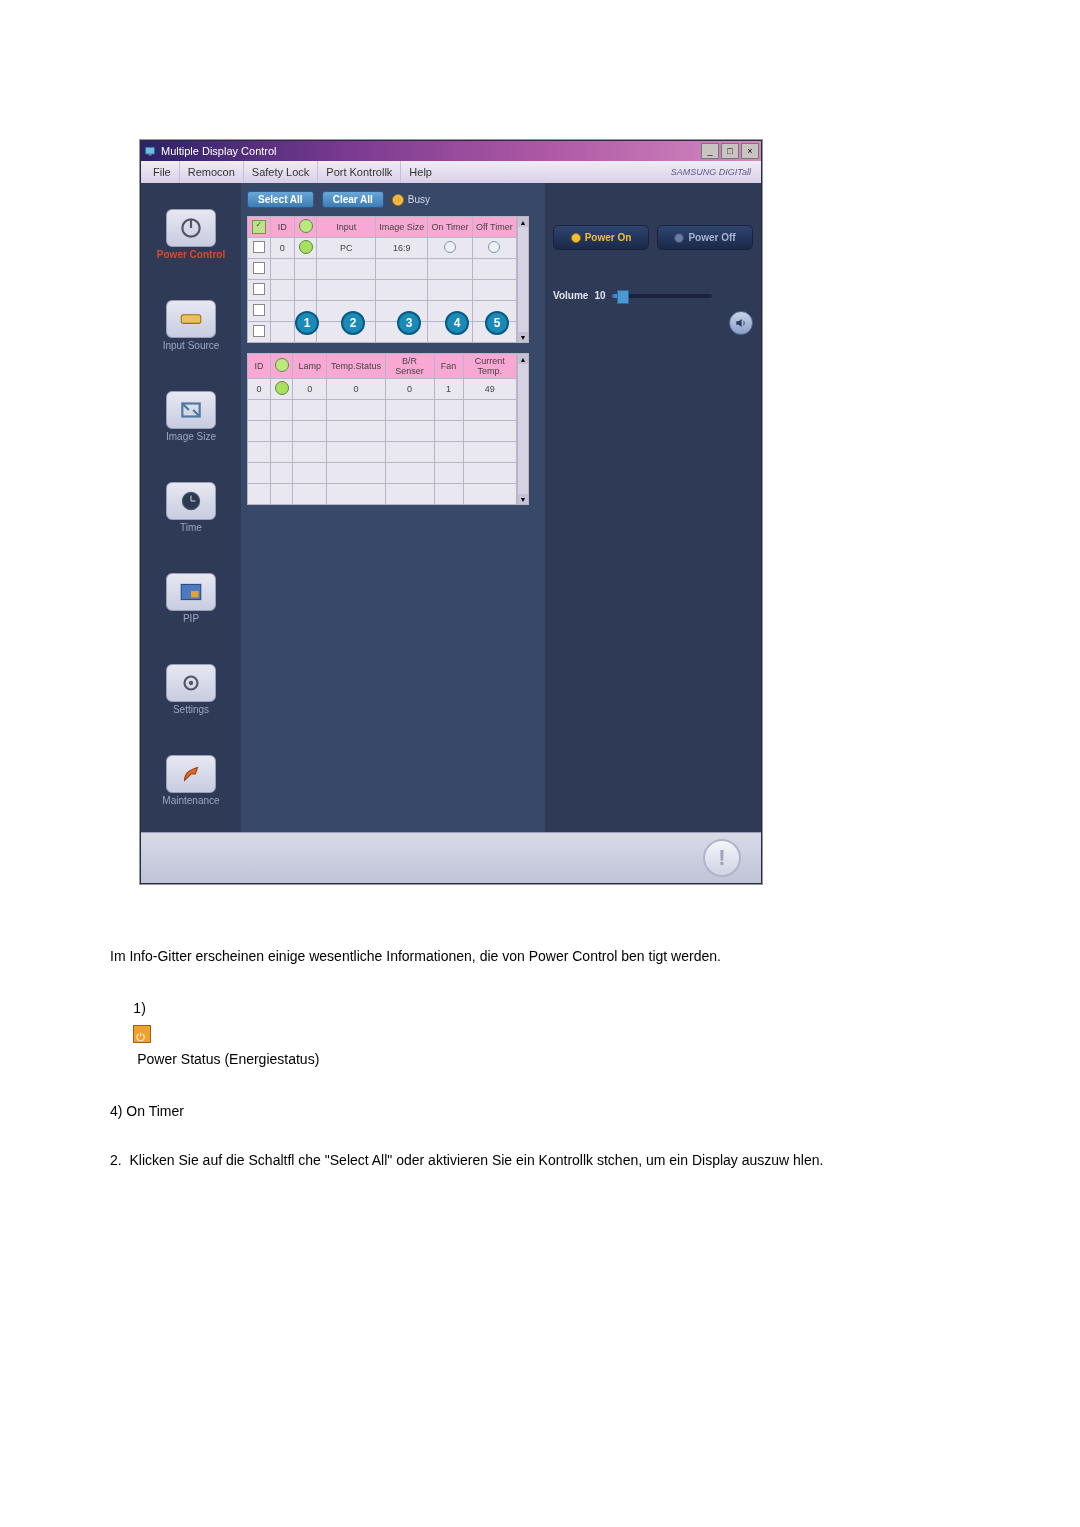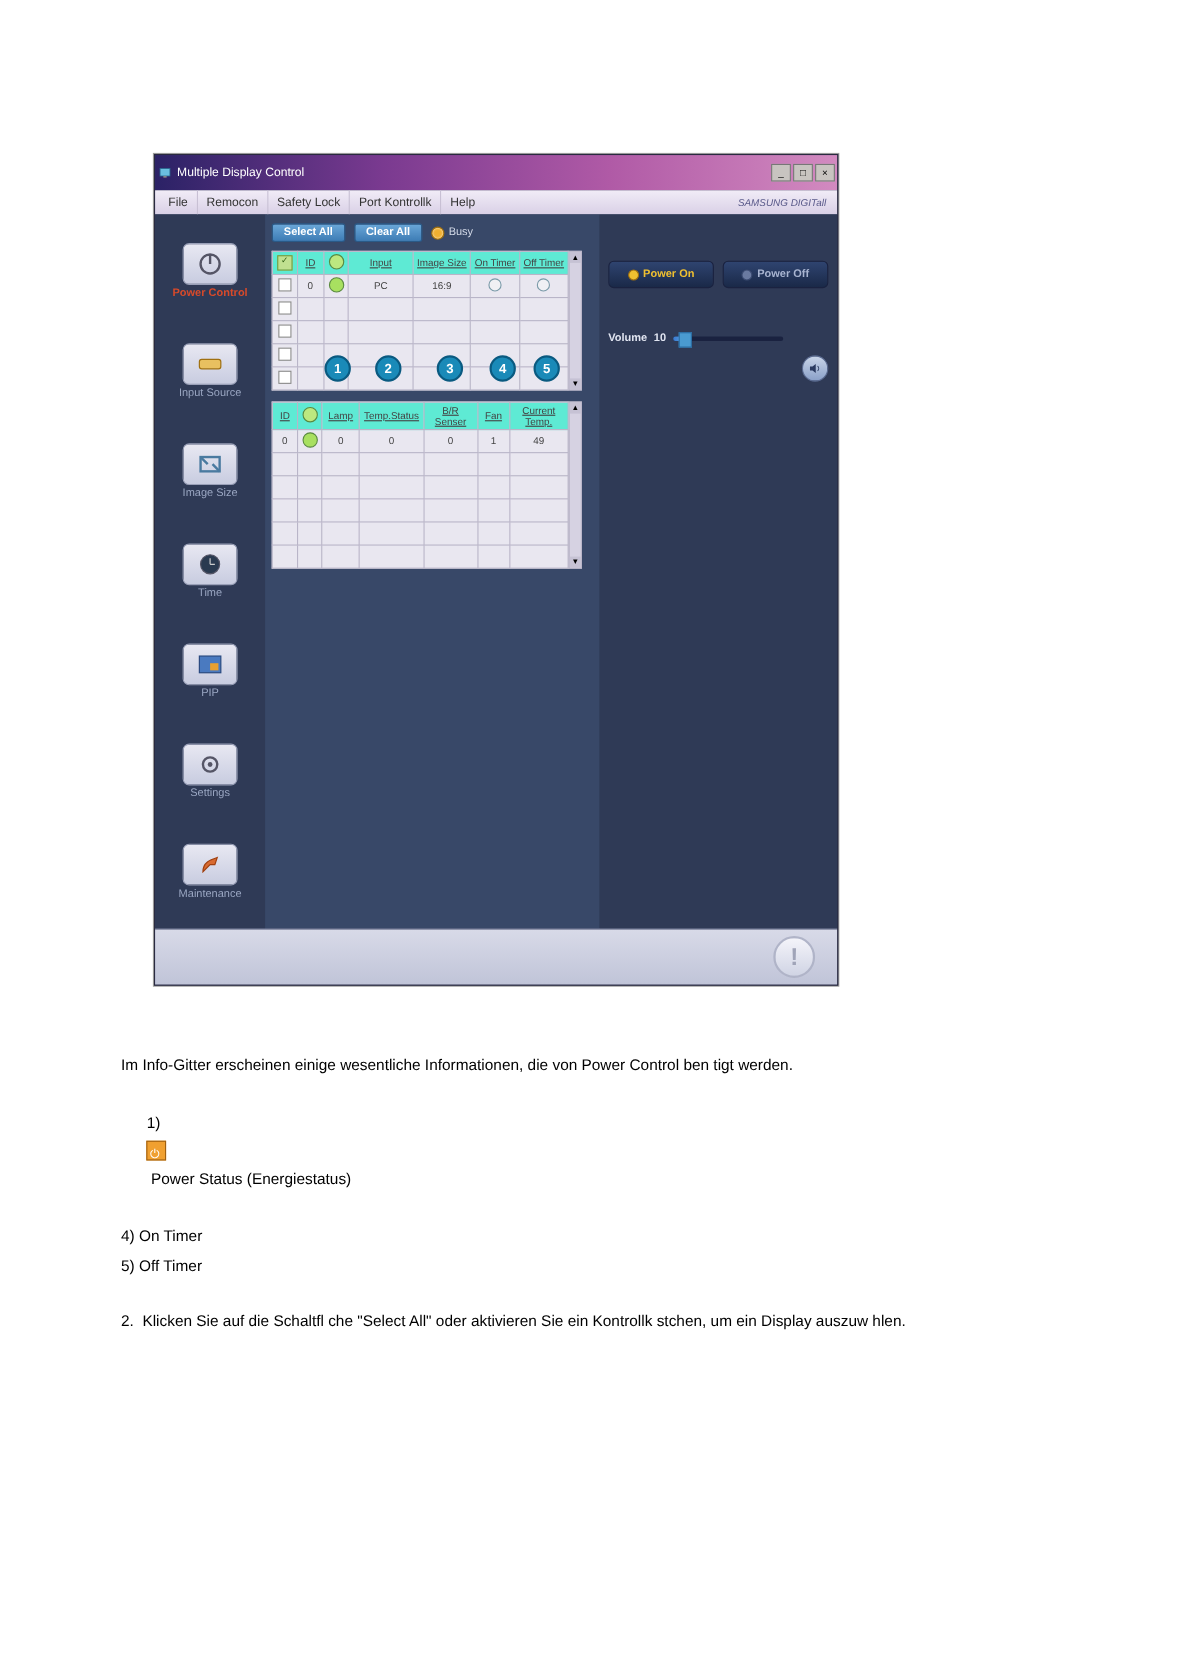--- a/index.html
+++ b/index.html
@@ -15,21 +15,21 @@
 
   
   .app-window {
     width: 620px;
     margin: 0 0 60px 40px;
     border: 1px solid #2a2a40;
     box-shadow: 0 0 0 1px #999;
     background: #3a3f5e;
   }
   .titlebar {
-    height: 32px;
+    height: 20px;
     background: linear-gradient(to right,#2b2266,#7a3a90,#b05aa6,#d28ac0);
     display:flex;
     align-items:center;
     color:#fff;
     font-size:11px;
     padding:0 2px;
   }
   .titlebar .app-icon { width:14px;height:14px;margin-right:4px;display:flex;align-items:center;justify-content:center; }
   .titlebar .app-icon svg{width:12px;height:12px;}
   .titlebar .spacer{flex:1;}
@@ -101,21 +101,21 @@
     font-size:9px;
     color:#444;
     width:270px;
   }
   table.grid th, table.grid td{
     border:1px solid #b9b5c8;
     padding:2px 3px;
     text-align:center;
     height:16px;
   }
-  table.grid th{background:#5eead4;font-weight:normal;text-decoration:underline;}
+  table.grid th{background:#f9a8d4;font-weight:normal;}
   .grid-wrap{position:relative;display:flex;margin-bottom:10px;}
   .grid-scroll{width:10px;background:#d6d2e2;border:1px solid #b9b5c8;display:flex;flex-direction:column;}
   .grid-scroll .arrow{height:10px;background:#c6c2d4;font-size:7px;display:flex;align-items:center;justify-content:center;}
   .grid-scroll .track{flex:1;}
 
   .chkbox{width:10px;height:10px;border:1px solid #888;background:#fff;display:inline-block;}
   .pwr-sym{width:12px;height:12px;border-radius:50%;border:1px solid #5a8a40;background:#a8e060;display:inline-block;}
   .pwr-sym.head{background:#bce880;}
   .chk-col-head{width:12px;height:12px;background:#c0e090;border:1px solid #6a9a40;display:inline-block;}
   .chk-col-head::after{content:"✓";font-size:8px;position:relative;top:-2px;color:#2a5a10;}
@@ -467,17 +467,16 @@
   </div>
 
   <div class="doc-text">
     <p>Im Info-Gitter erscheinen einige wesentliche Informationen, die von Power Control ben tigt werden.</p>
     <p>
       <span>1) </span>
       <span class="inline-icon"></span>
       <span> Power Status (Energiestatus)</span>
     </p>
     <p>4) On Timer</p>
-    <p>5) Off Timer</p>
     <p style="margin-top:24px;">2.  Klicken Sie auf die Schaltfl che "Select All" oder aktivieren Sie ein Kontrollk stchen, um ein Display auszuw hlen.</p>
   </div>
 
 </div>
 
 </body></html>

